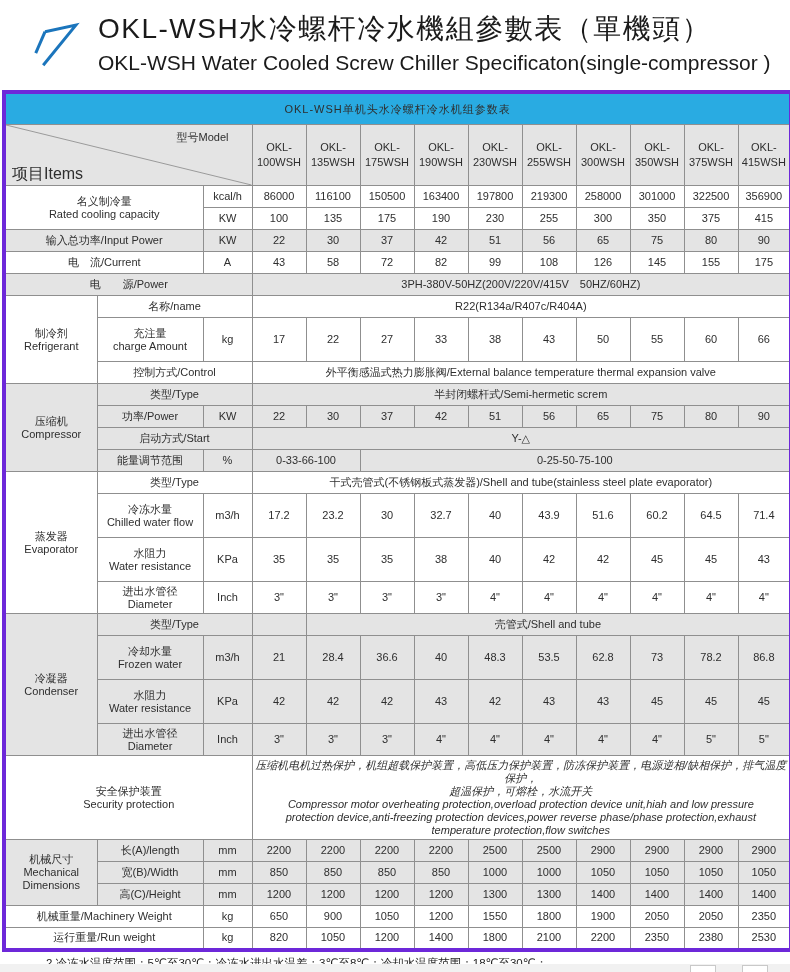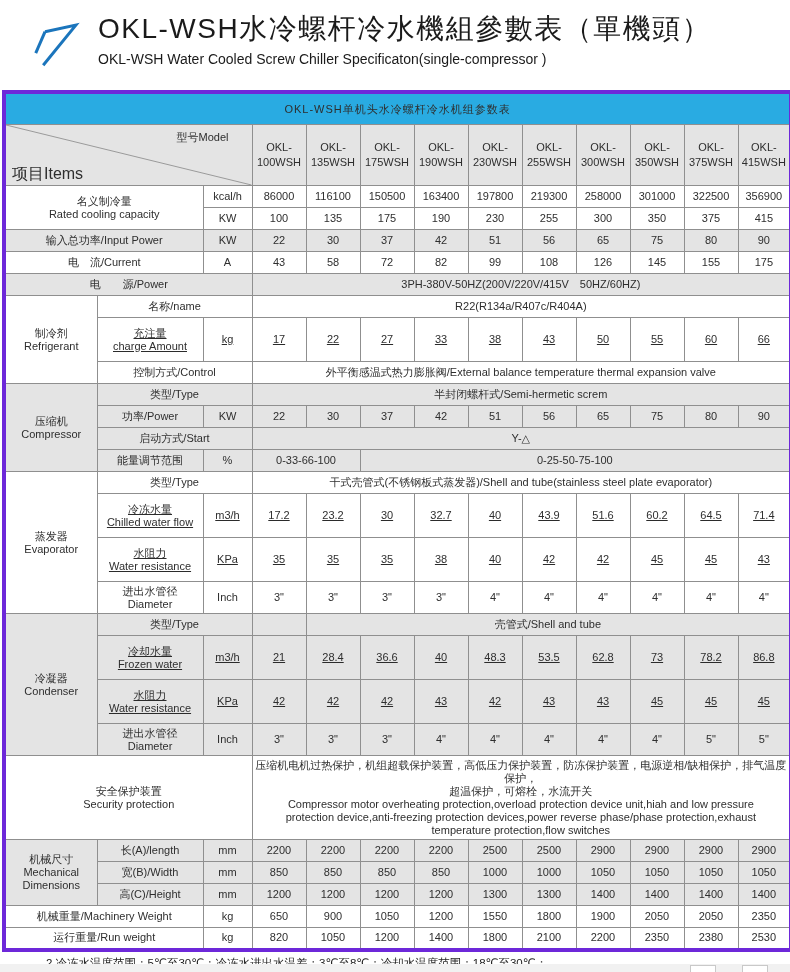--- a/index.html
+++ b/index.html
@@ -3,36 +3,36 @@
 <meta charset="utf-8">
 <style>
   html,body{margin:0;padding:0;background:#fff;}
   .page{position:relative;width:790px;height:972px;background:#fff;overflow:hidden;
         font-family:"Liberation Sans","DejaVu Sans",sans-serif;color:#2b2b2b;}
   
   .doc-header{display:flex;align-items:flex-start;height:82px;padding:10px 0 0 32px;box-sizing:border-box;}
   .logo{width:56px;height:58px;margin-top:2px;flex:0 0 auto;}
   .titles{margin-left:10px;}
   .title-zh{font-size:28px;letter-spacing:1.5px;color:#1a1a1a;white-space:nowrap;}
-  .title-en{font-size:14px;margin-top:3px;color:#1a1a1a;white-space:nowrap;}
+  .title-en{font-size:21px;margin-top:3px;color:#1a1a1a;white-space:nowrap;}
   
   table.spec{border-collapse:collapse;table-layout:fixed;width:786px;margin:8px 2px 0 2px;border:4px solid #6d28d9;}
   table.spec td{border:1px solid #8f8f8f;text-align:center;vertical-align:middle;
                 font-size:11px;line-height:13px;padding:0 1px;overflow:hidden;color:#2e2e2e;}
   tr.g>td{background:#e4e4e4;}
   tr.w>td{background:#ffffff;}
   td.caption{background:#29abe2;color:#fff;font-size:16px;letter-spacing:1px;height:30px;}
-  tr.h22{height:22px;} tr.h31{height:44px;text-decoration:underline;} tr.h32{height:32px;padding-left:16px;} tr.h38{height:38px;} tr.h84{height:84px;}
+  tr.h22{height:22px;} tr.h31{height:44px;} tr.h32{height:32px;padding-left:16px;} tr.h38{height:38px;} tr.h84{height:84px;}
   .pre{white-space:pre-line;}
   td.corner{position:relative;padding:0;}
   td.corner svg{position:absolute;left:0;top:0;width:100%;height:100%;display:block;}
   .ci{position:absolute;left:6px;bottom:4px;font-size:16px;}
   .cm{position:absolute;right:23px;top:5px;font-size:11px;}
   tr.models>td{white-space:pre-line;line-height:15px;font-size:11px;}
-  td.left{text-align:left;padding:3px 6px 2px 6px;font-size:10px;line-height:13.5px;}
+  td.left{text-align:left;padding:3px 6px 2px 6px;font-size:10px;line-height:13.5px;font-style:italic;}
   
   .notes{margin:4px 0 0 26px;font-size:11.5px;line-height:15.5px;color:#222;}
   .ind1{margin-left:20px;} .ind2{}
   
   .footer{position:absolute;left:0;bottom:0;width:100%;height:8px;background:#f1f1f1;}
   .fbox{position:absolute;width:24px;height:12px;border:1px solid #c9c9c9;background:#fff;bottom:-7px;}
   .fb1{right:74px;} .fb2{right:22px;}
 </style>
 </head>
 <body>

